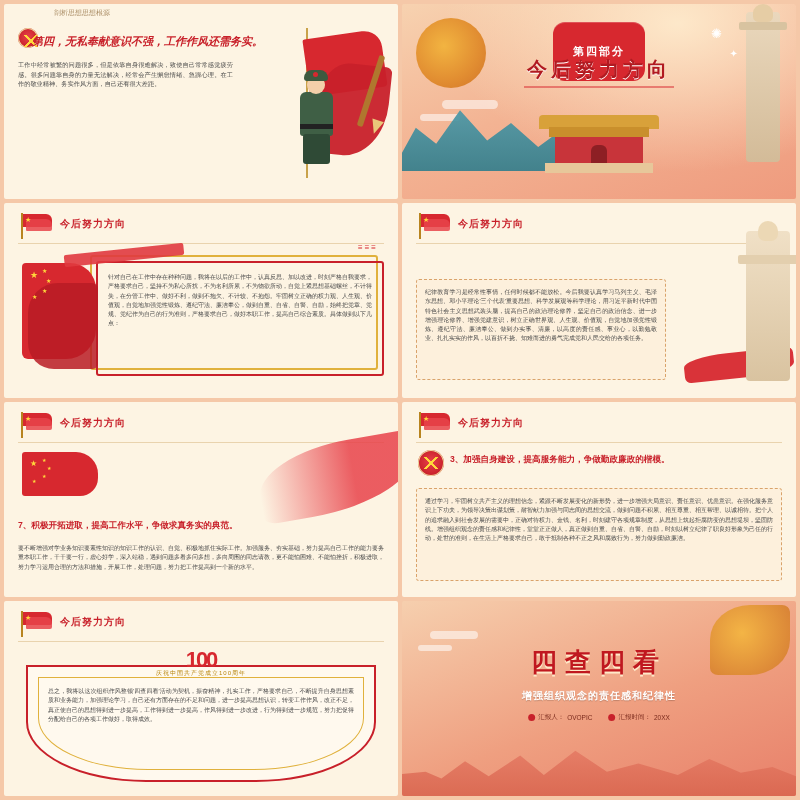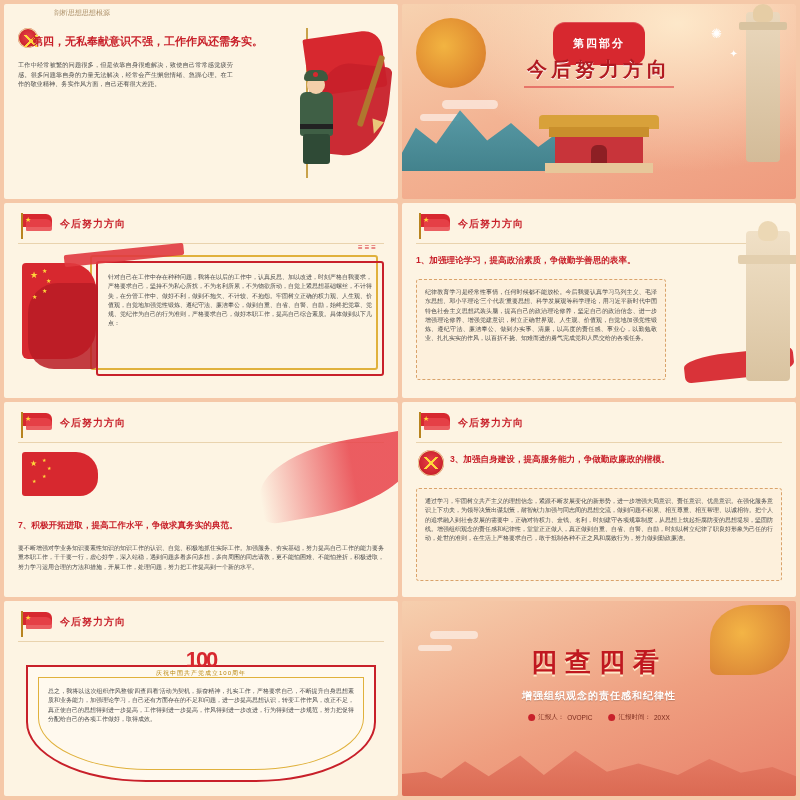--- a/index.html
+++ b/index.html
@@ -63,21 +63,21 @@
   }
   .body-text{
     color:#4a4a4a;line-height:1.55;text-align:justify;
   }
   .dashed-box{
     border:1px dashed #d9a36b;border-radius:3px;background:#fdf0dc;
   }
   
   .s1{background:#fdf4e3;}
   .s1 .tophead{position:absolute;left:50px;top:4px;font-size:7px;color:#a98b63;}
-  .s1 .titleline{position:absolute;left:28px;top:30px;font-size:11px;}
+  .s1 .titleline{position:absolute;left:28px;top:30px;font-size:11px;font-style:italic;}
   .s1 .para{position:absolute;left:14px;top:56px;width:215px;font-size:6.2px;}
   .s1 .figure{position:absolute;right:6px;top:16px;width:150px;height:165px;}
   .s1 .bigflag{
     position:absolute;right:8px;top:14px;width:78px;height:58px;background:#d7282f;
     border-radius:2px 18px 4px 2px;transform:rotate(-8deg);
   }
   .s1 .bigflag2{
     position:absolute;right:4px;top:44px;width:70px;height:92px;background:#c8202a;
     border-radius:40% 6px 60% 8px;transform:rotate(6deg);opacity:.95;
   }
@@ -102,21 +102,21 @@
   }
   
   .s2{
     background:linear-gradient(160deg,#f7d2b0 0%,#f3b393 45%,#ef9b7e 100%);
   }
   .s2 .skyband{position:absolute;left:0;right:0;top:0;height:100%;
     background:radial-gradient(ellipse at 70% 10%,rgba(255,240,210,.85) 0%,rgba(255,210,170,0) 60%);}
   .s2 .pill{
     position:absolute;left:50%;transform:translateX(-50%);top:18px;
     background:#d7282f;color:#fff;font-size:11px;font-weight:bold;
-    padding:14px 20px;border-radius:12px;letter-spacing:2px;
+    padding:22px 20px;border-radius:12px;letter-spacing:2px;
     box-shadow:0 1px 0 #fff3 inset;
   }
   .s2 .bigtitle{
     position:absolute;left:50%;transform:translateX(-50%);top:52px;
     font-size:20px;font-weight:bold;color:#b11a21;letter-spacing:4px;
     text-shadow:0 1px 0 #fff;
   }
   .s2 .underline{
     position:absolute;left:50%;transform:translateX(-50%);top:82px;
     width:150px;height:2px;background:#d7282f;opacity:.5;
@@ -330,21 +330,20 @@
 
   <div class="slide s4">
     <div class="flag-badge">
       <div class="cloth"></div>
         <div class="cloth2"></div>
         <div class="pole"></div>
         <div class="star">★</div>
     </div>
     <div class="header-title">今后努力方向</div>
     <div class="head-rule"></div>
-    <div class="htitle title-red">1、加强理论学习，提高政治素质，争做勤学善思的表率。</div>
     <div class="box dashed-box">
       <p class="body-text">纪律教育学习是经常性事情，任何时候都不能放松。今后我要认真学习马列主义、毛泽东思想、邓小平理论'三个代表'重要思想、科学发展观等科学理论，用习近平新时代中国特色社会主义思想武装头脑，提高自己的政治理论修养，坚定自己的政治信念、进一步增强理论修养、增强党建意识，树立正确世界观、人生观、价值观，自觉地加强党性锻炼、遵纪守法、廉洁奉公、做到办实事、清廉，以高度的责任感、事业心，以勤勉敬业、扎扎实实的作风，以百折不挠、知难而进的勇气完成党和人民交给的各项任务。</p>
     </div>
     <div class="rib"></div>
     <div class="pillar">
       <div class="beast"></div>
         <div class="cap"></div>
     </div>
   </div>
 

